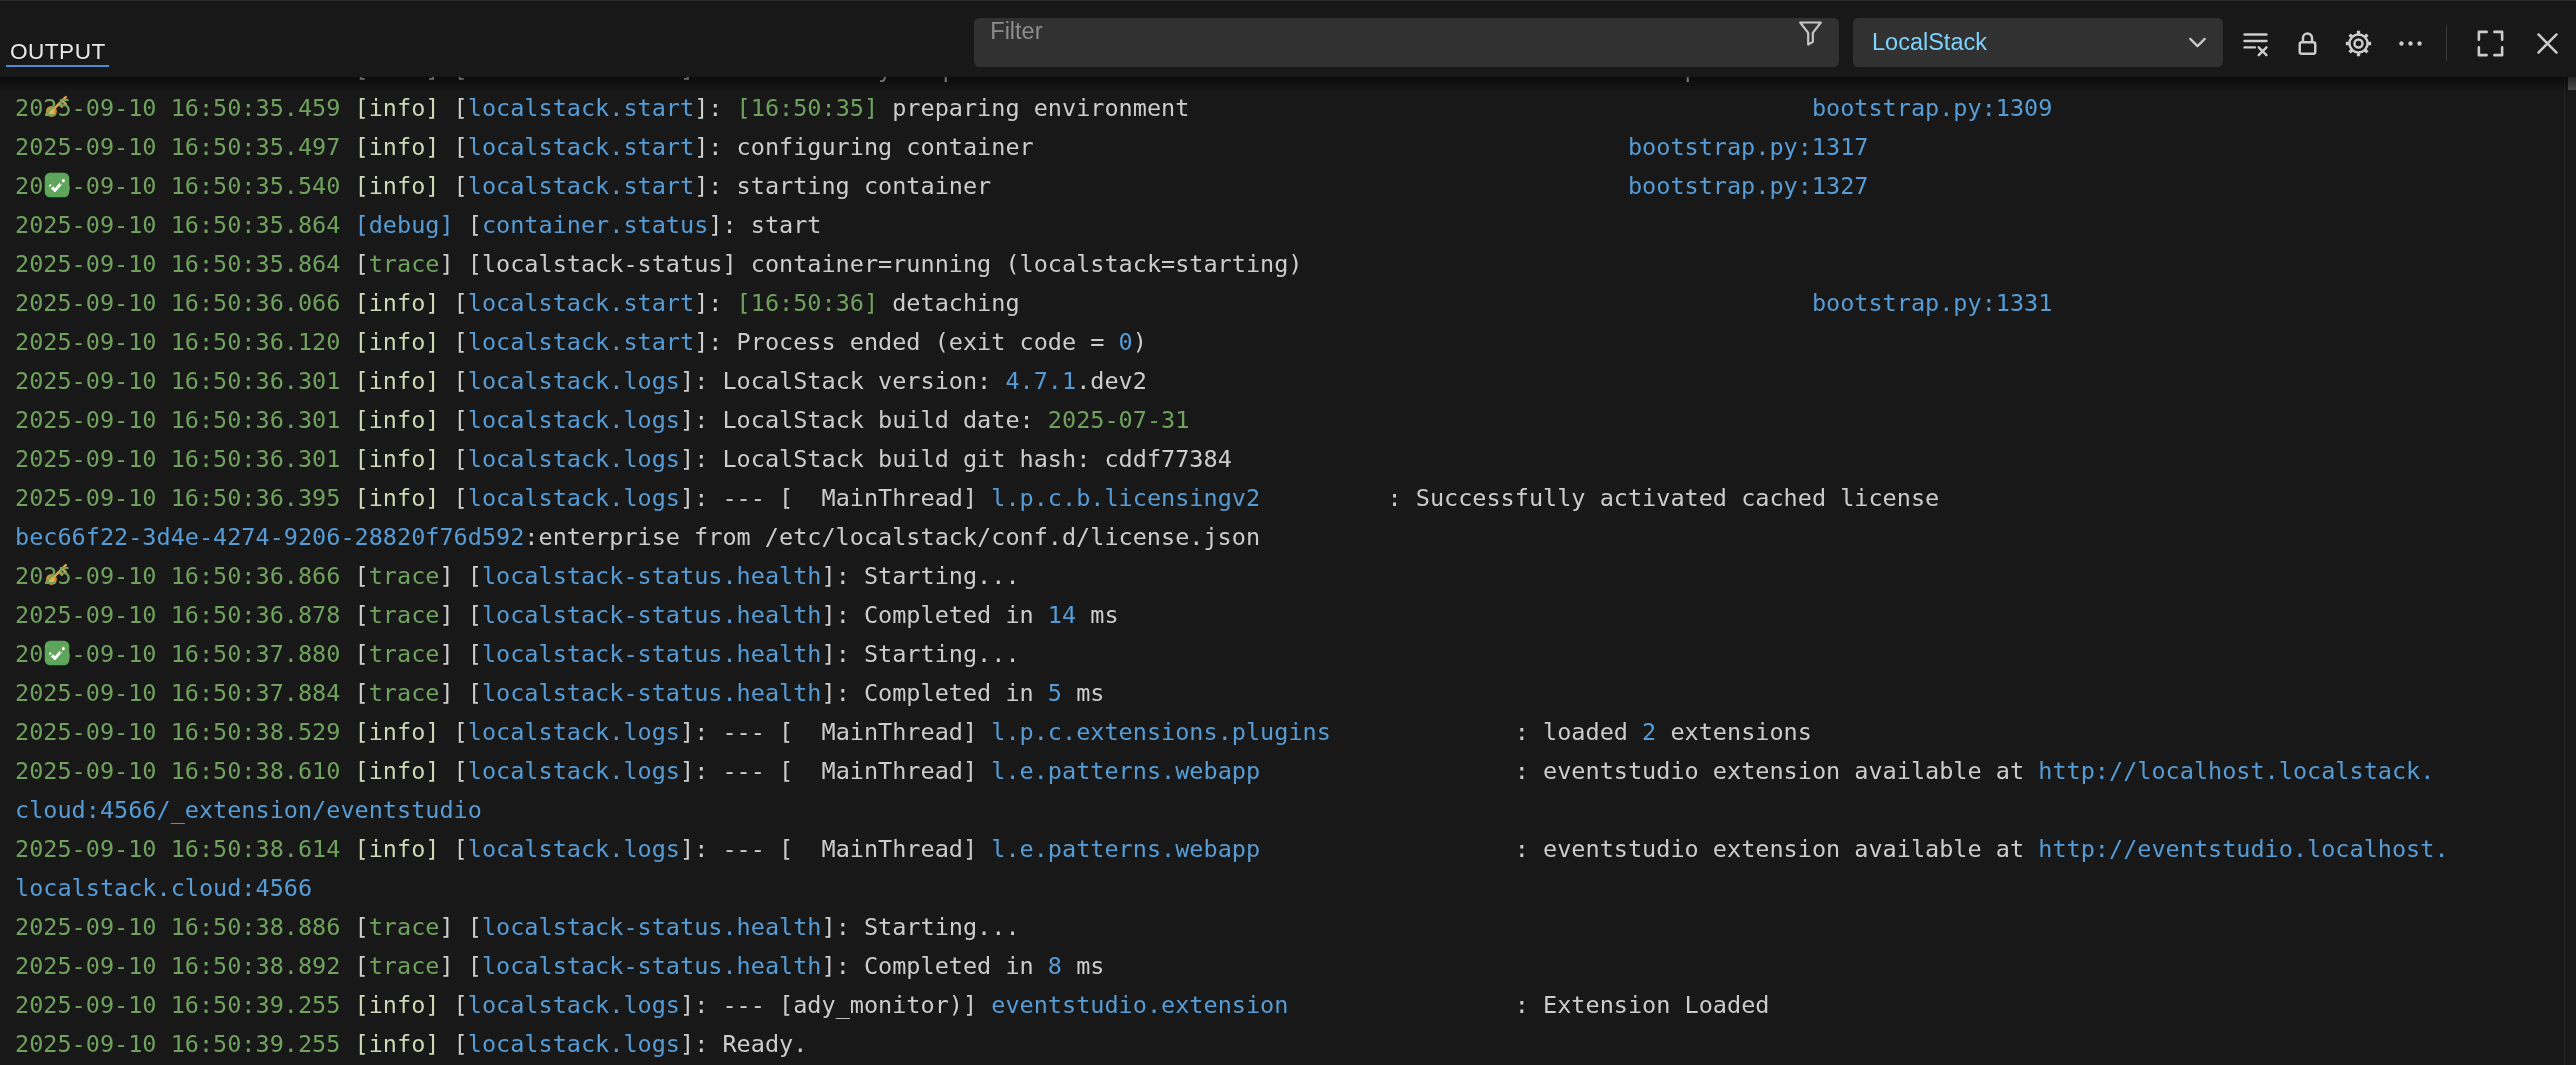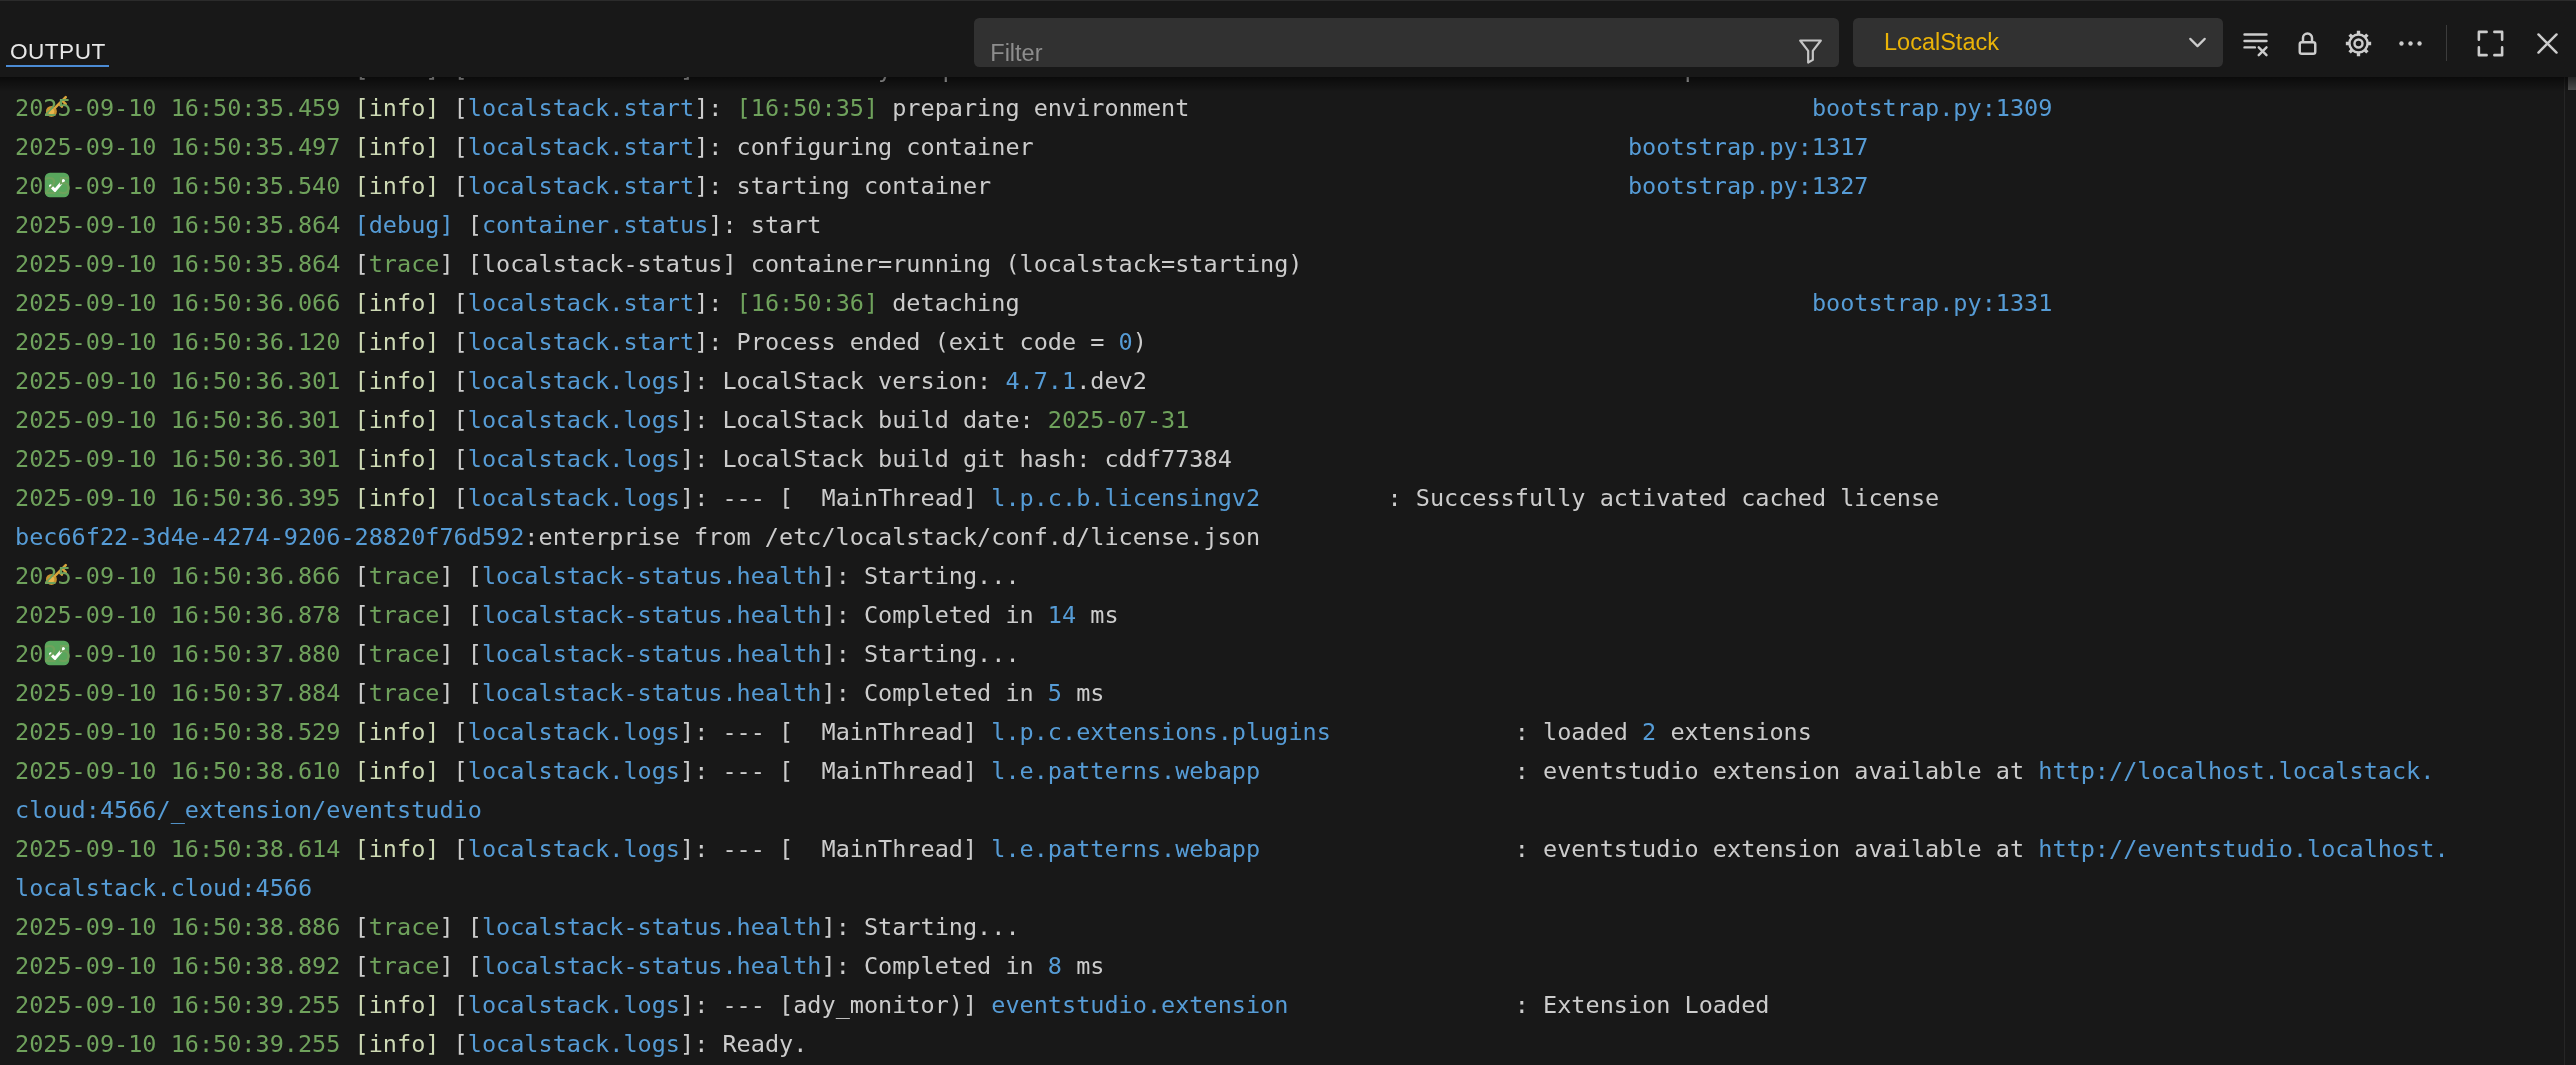--- a/index.html
+++ b/index.html
@@ -7,29 +7,29 @@
   body { position:relative; font-family:"Liberation Sans", sans-serif; border-top:1.8px solid #2b2b2b; }
 
   
   .header { position:absolute; top:0; left:0; width:2576px; height:76px; background:#181818; z-index:5; }
   .tab { position:absolute; left:6.3px; top:0; height:66px; padding:12.6px 3.6px 0 3.6px; min-width:81px;
          display:flex; align-items:flex-end; justify-content:center;
          border-bottom:2.7px solid #4b8bd4; cursor:pointer; }
   .tab-label { color:#e7e7e7; font-size:22.6px; letter-spacing:0.5px; }
 
   .filter-box { position:absolute; left:974px; top:17px; width:865px; height:49px;
-                background:#313131; border-radius:5.4px; display:flex; align-items:flex-end; }
+                background:#313131; border-radius:5.4px; display:flex; align-items:flex-start; }
   .filter-box input { flex:1; background:transparent; border:none; outline:none;
                       color:#cccccc; font-size:23.5px; padding:0 16.3px; font-family:"Liberation Sans", sans-serif; }
   .filter-box input::placeholder { color:#8d8d8d; }
   .filter-funnel { width:31px; height:31px; margin-right:12.6px; flex:none; cursor:pointer; }
 
   .channel { position:absolute; left:1853px; top:17px; width:370px; height:49px; background:#313131;
              border-radius:5.4px; display:flex; align-items:center; cursor:pointer; }
-  .channel-label { color:#eab308; font-size:23.5px; padding-left:31px; flex:1; }
+  .channel-label { color:#7dd3fc; font-size:23.5px; padding-left:19px; flex:1; }
   .channel-chevron { width:29px; height:29px; margin-right:11px; flex:none; }
 
   .icon-btn { position:absolute; top:22px; width:40px; height:40px; display:flex;
               align-items:center; justify-content:center; cursor:pointer; border-radius:4.5px; }
   .icon-btn svg { width:31px; height:31px; }
   .tb-divider { position:absolute; top:23.5px; left:2446px; width:0.9px; height:36px; background:#3c3c3c; }
 
   
   .log { position:absolute; top:76px; left:0; right:0; bottom:0; overflow:hidden;
          font-family:"DejaVu Sans Mono", monospace; font-size:23.5px; line-height:39px; }

